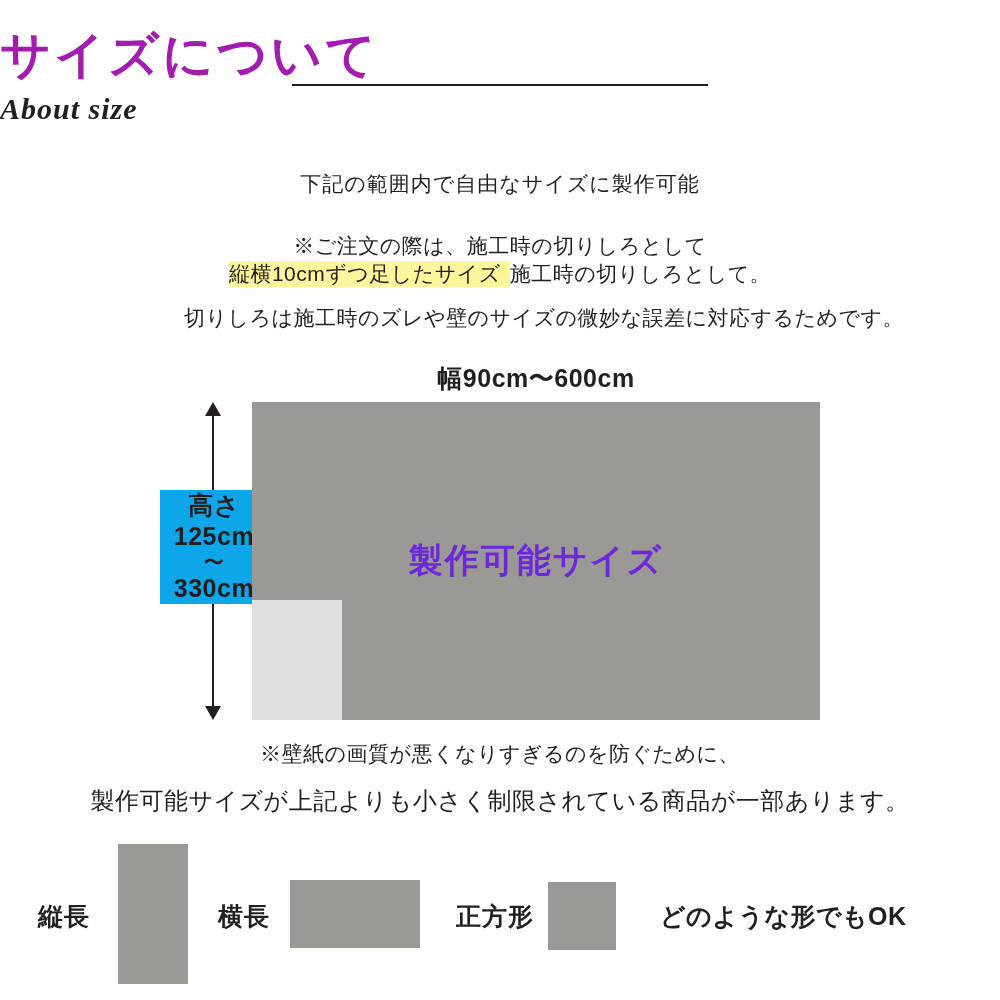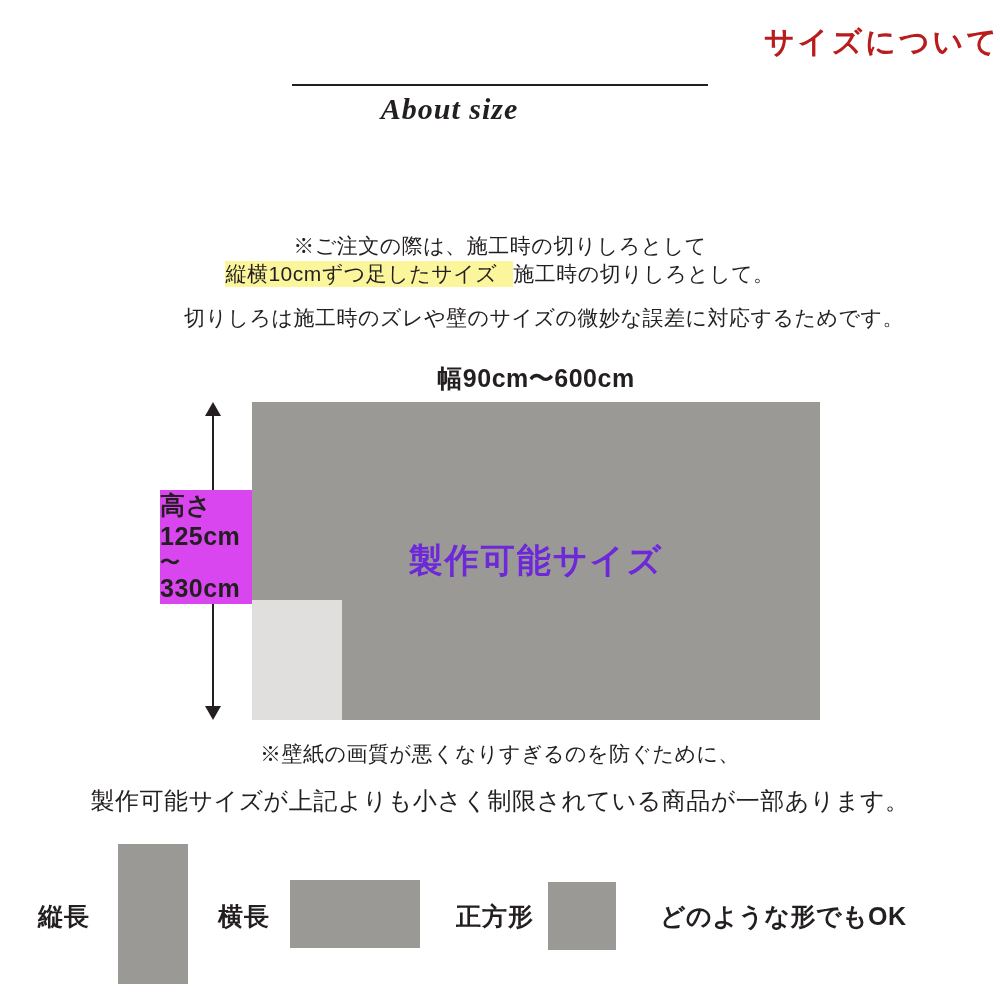--- a/index.html
+++ b/index.html
@@ -21,47 +21,45 @@
     width: 1000px;
     height: 1000px;
   }
 
   
   .title-jp {
     position: absolute;
     top: 22px;
     left: 0;
     width: 1000px;
-    text-align: right;
-    font-size: 30px;
+    text-align: left;
+    font-size: 50px;
     font-weight: bold;
     letter-spacing: 3px;
-    color: #b91c1c;
+    color: #a21caf;
   }
   .title-rule {
     position: absolute;
     top: 84px;
     left: 292px;
     width: 416px;
     height: 2px;
     background: #231f20;
   }
   .title-en {
     position: absolute;
     top: 92px;
     left: 0;
     width: 835px;
-    text-align: center;
     font-family: "Liberation Serif", serif;
     font-style: italic;
     font-weight: bold;
     font-size: 30px;
     letter-spacing: 1px;
     color: #231f20;
-    padding-left: 32px;
   }
 
   
   .lead {
     position: absolute;
     top: 170px;
     left: 0;
     width: 1000px;
     text-align: center;
     font-size: 21px;
@@ -80,21 +78,21 @@
     position: absolute;
     top: 260px;
     left: 0;
     width: 1000px;
     text-align: center;
     font-size: 21px;
     letter-spacing: 0.5px;
   }
   .hl {
     background: #fbf59b;
-    padding: 1px 16px 2px 0;
+    padding: 1px 9px 2px 0;
   }
   .note3 {
     position: absolute;
     top: 304px;
     left: 0;
     width: 1000px;
     text-align: center;
     font-size: 21px;
     letter-spacing: 0.5px;
     margin-left: 44px;
@@ -185,25 +183,25 @@
   }
   .v-arrow .head-b {
     bottom: 0;
     border-top: 14px solid #231f20;
   }
   .v-label {
     position: absolute;
     left: 160px;
     top: 130px;
     width: 108px;
-    text-align: left;
+    text-align: center;
     font-size: 25px;
     font-weight: bold;
     line-height: 1.22;
-    background: #d946ef;
+    background: #0ea5e9;
     letter-spacing: 0.5px;
   }
   .v-label .tilde {
     font-size: 20px;
     display: block;
     line-height: 1.1;
   }
 
   
   .rect-main {
@@ -295,20 +293,21 @@
 </style>
 </head>
 <body>
 
 <div class="page">
 
   <div class="title-jp">サイズについて</div>
   <div class="title-rule"></div>
   <div class="title-en">About size</div>
 
+  <div class="lead">下記の範囲内で自由なサイズに製作可能</div>
   <div class="note1">※ご注文の際は、施工時の切りしろとして</div>
   <div class="note2">
     <span class="hl">縦横10cmずつ足したサイズ</span><span>施工時の切りしろとして。</span>
   </div>
   <div class="note3">切りしろは施工時のズレや壁のサイズの微妙な誤差に対応するためです。</div>
 
   <div class="diagram">
 
     <div class="h-arrow">
       <div class="line"></div>

